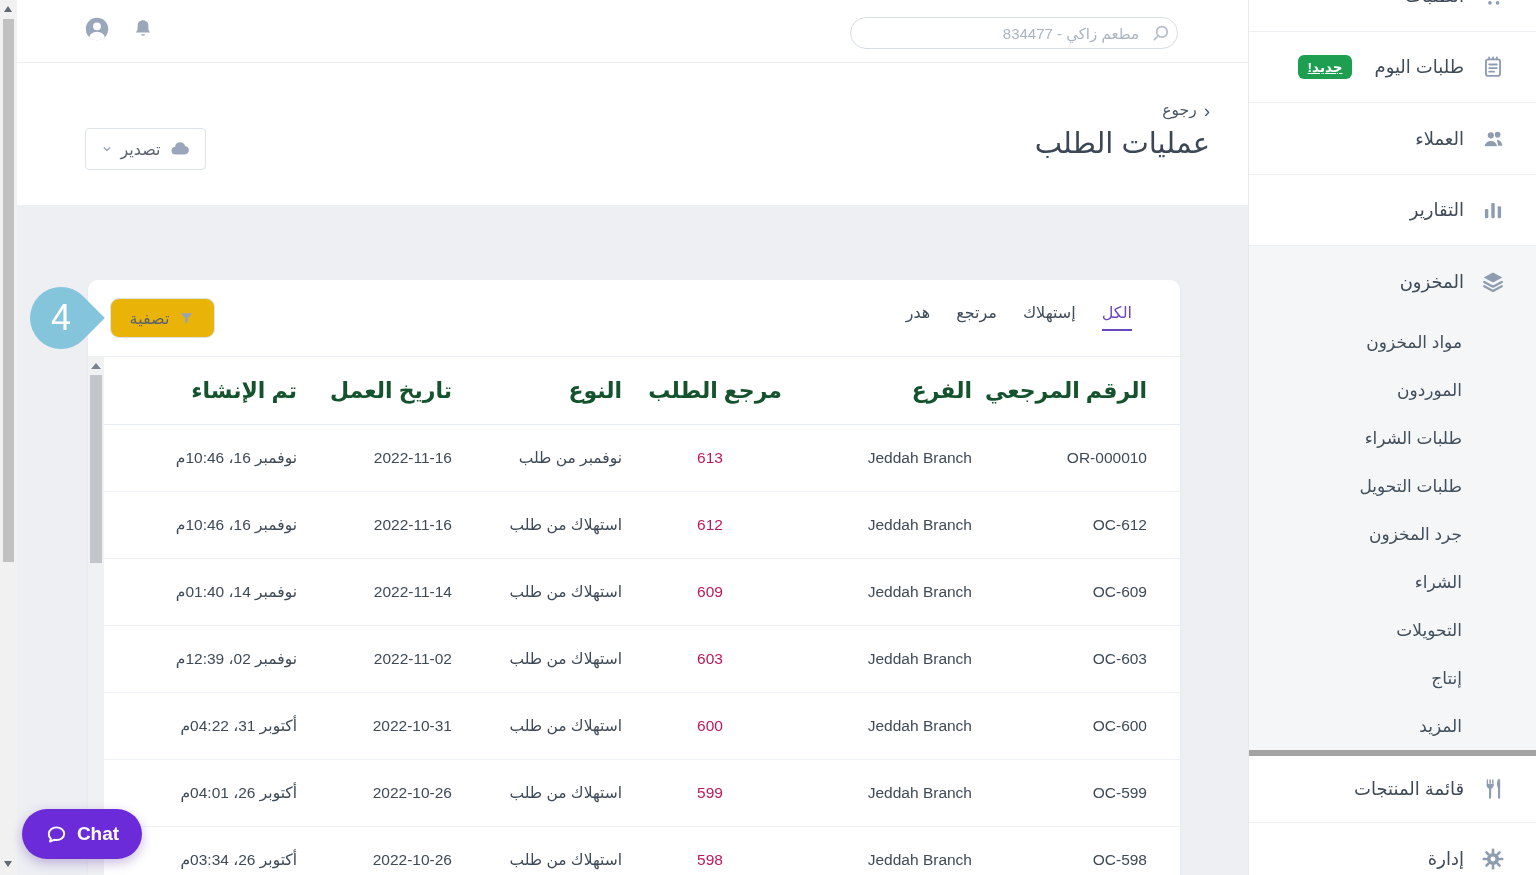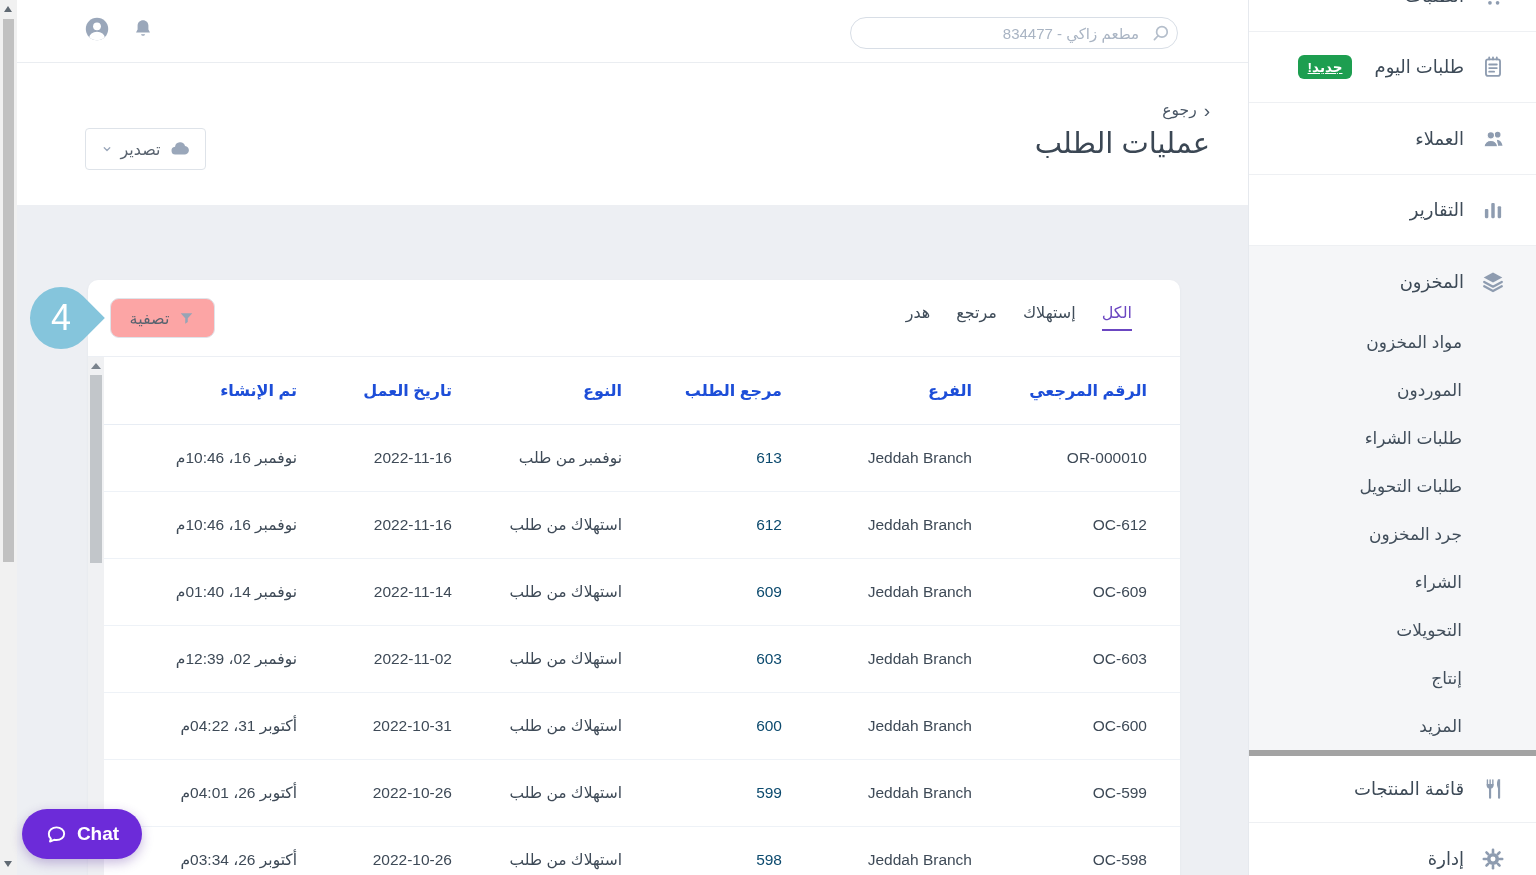--- a/index.html
+++ b/index.html
@@ -75,35 +75,35 @@
   .tabs { position:absolute; top:303px; right:116px; display:flex; gap:26px; z-index:3; }
   .tab {
     font-size:16px; color:#3f4c59; padding-bottom:9px; cursor:pointer; position:relative;
   }
   .tab.active { color:#6b46c1; }
   .tab.active::after {
     content:""; position:absolute; left:0; right:0; bottom:0; height:2px; background:#6b46c1;
   }
   .filter-btn {
     position:absolute; top:298px; left:110px; width:105px; height:40px;
-    background:#fca5a5; border:1px solid #dfe4ea; border-radius:9px;
+    background:#eab308; border:1px solid #dfe4ea; border-radius:9px;
     display:flex; align-items:center; justify-content:center; gap:9px;
     font-size:16px; color:#59636f; cursor:pointer; z-index:3;
   }
 
   .table-region { position:absolute; top:76px; left:0; right:0; bottom:0; border-top:1px solid #eceff4; }
   .trow {
     display:grid; grid-template-columns:175px 190px 160px 170px 155px 195px;
     align-items:center; padding-right:25px; padding-left:17px; direction:rtl;
   }
   .thead { height:68px; border-bottom:1px solid #e8edf4; }
-  .thead .cell { font-weight:bold; font-size:16px; color:#1d4ed8; }
+  .thead .cell { font-weight:bold; font-size:22px; color:#14532d; }
   .drow { height:67px; border-bottom:1px solid #eef2f7; }
   .cell { text-align:right; padding:0 8px; font-size:15.5px; color:#3e4a57; white-space:nowrap; }
-  .cell.link { color:#0c4a6e; cursor:pointer; }
+  .cell.link { color:#be185d; cursor:pointer;text-align:center; }
   .cell.num { direction:ltr; text-align:right; }
 
   
   .tbl-scroll {
     position:absolute; left:0; top:0; bottom:0; width:16px; background:#f0f1f3;
   }
   .tbl-scroll .thumb { position:absolute; left:2px; top:18px; width:12px; height:188px; background:#c2c6ca; }
   .tri-up {
     width:0; height:0; border-left:5px solid transparent; border-right:5px solid transparent;
     border-bottom:6px solid #7a838d; position:absolute; top:6px; left:3px;

